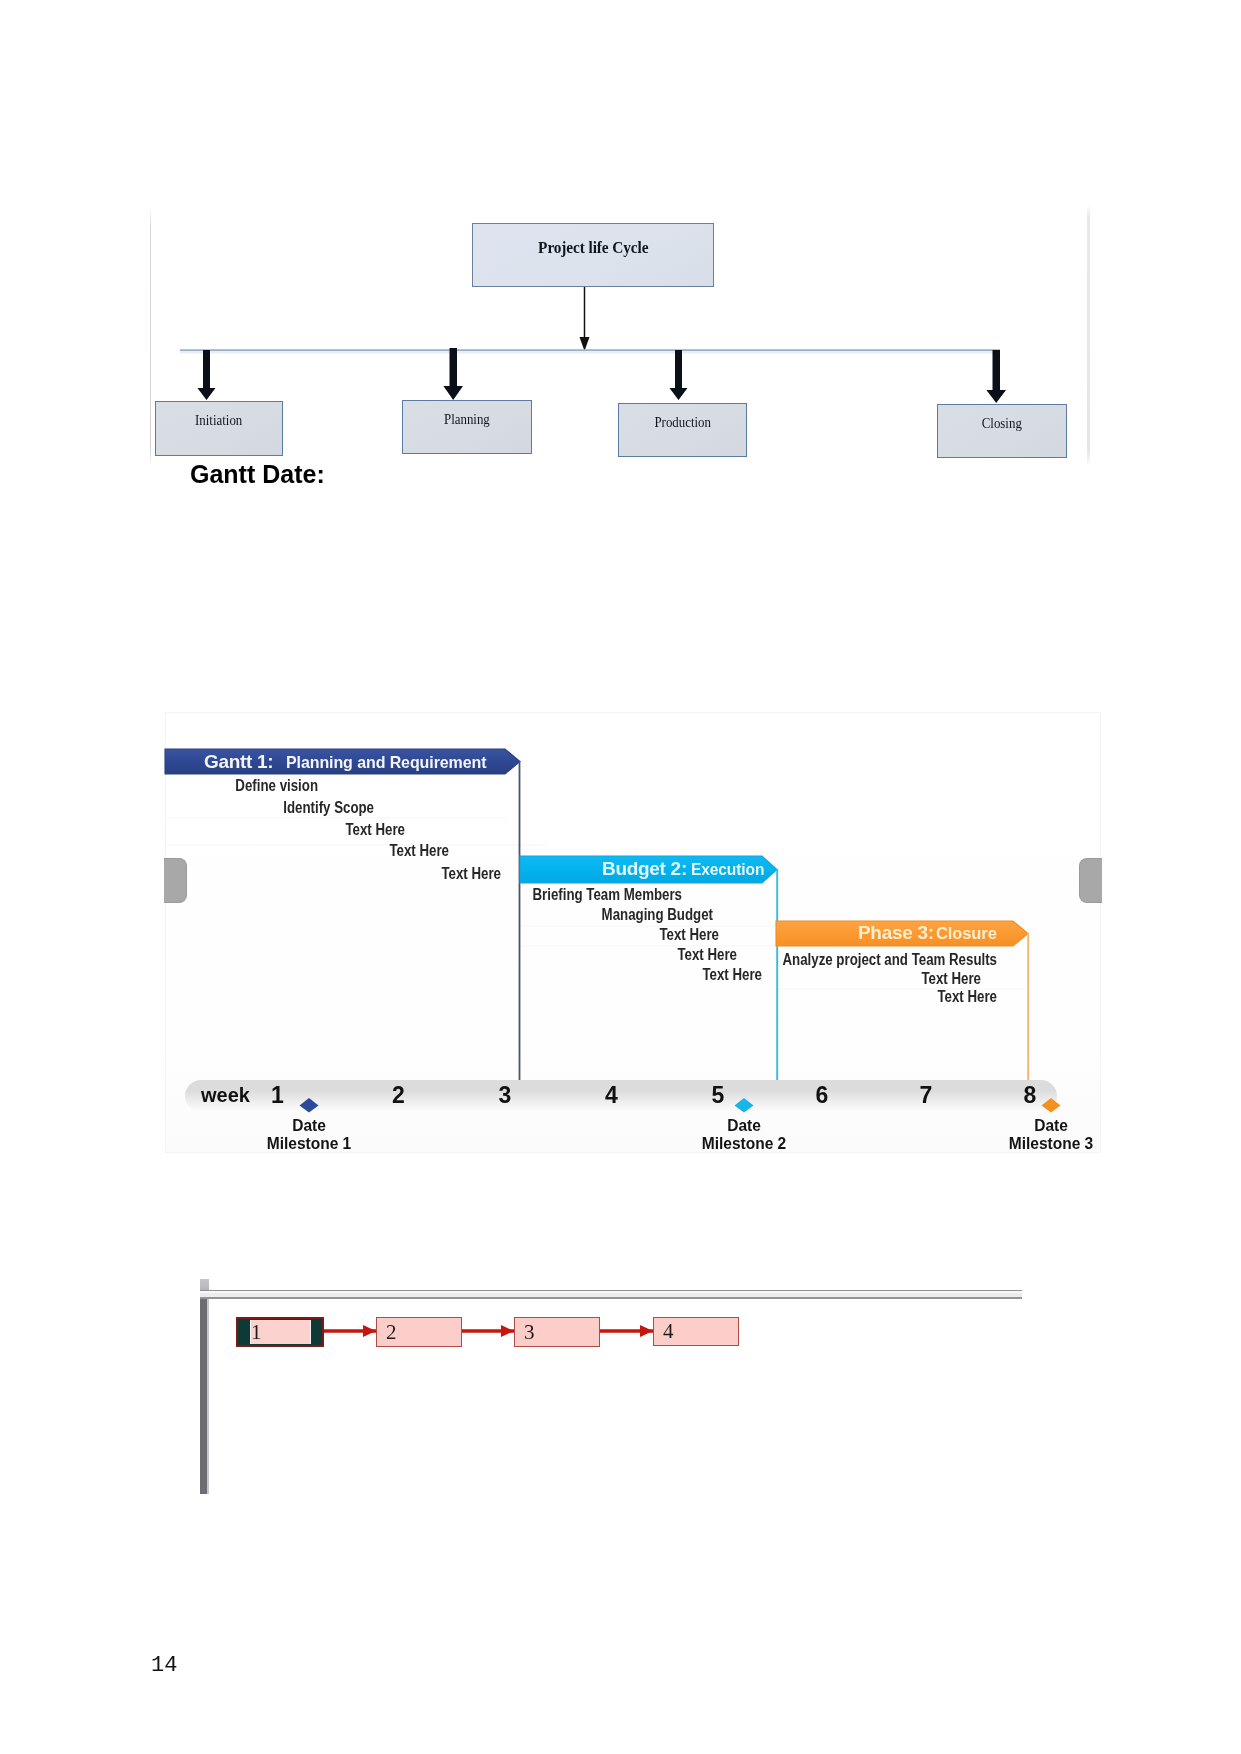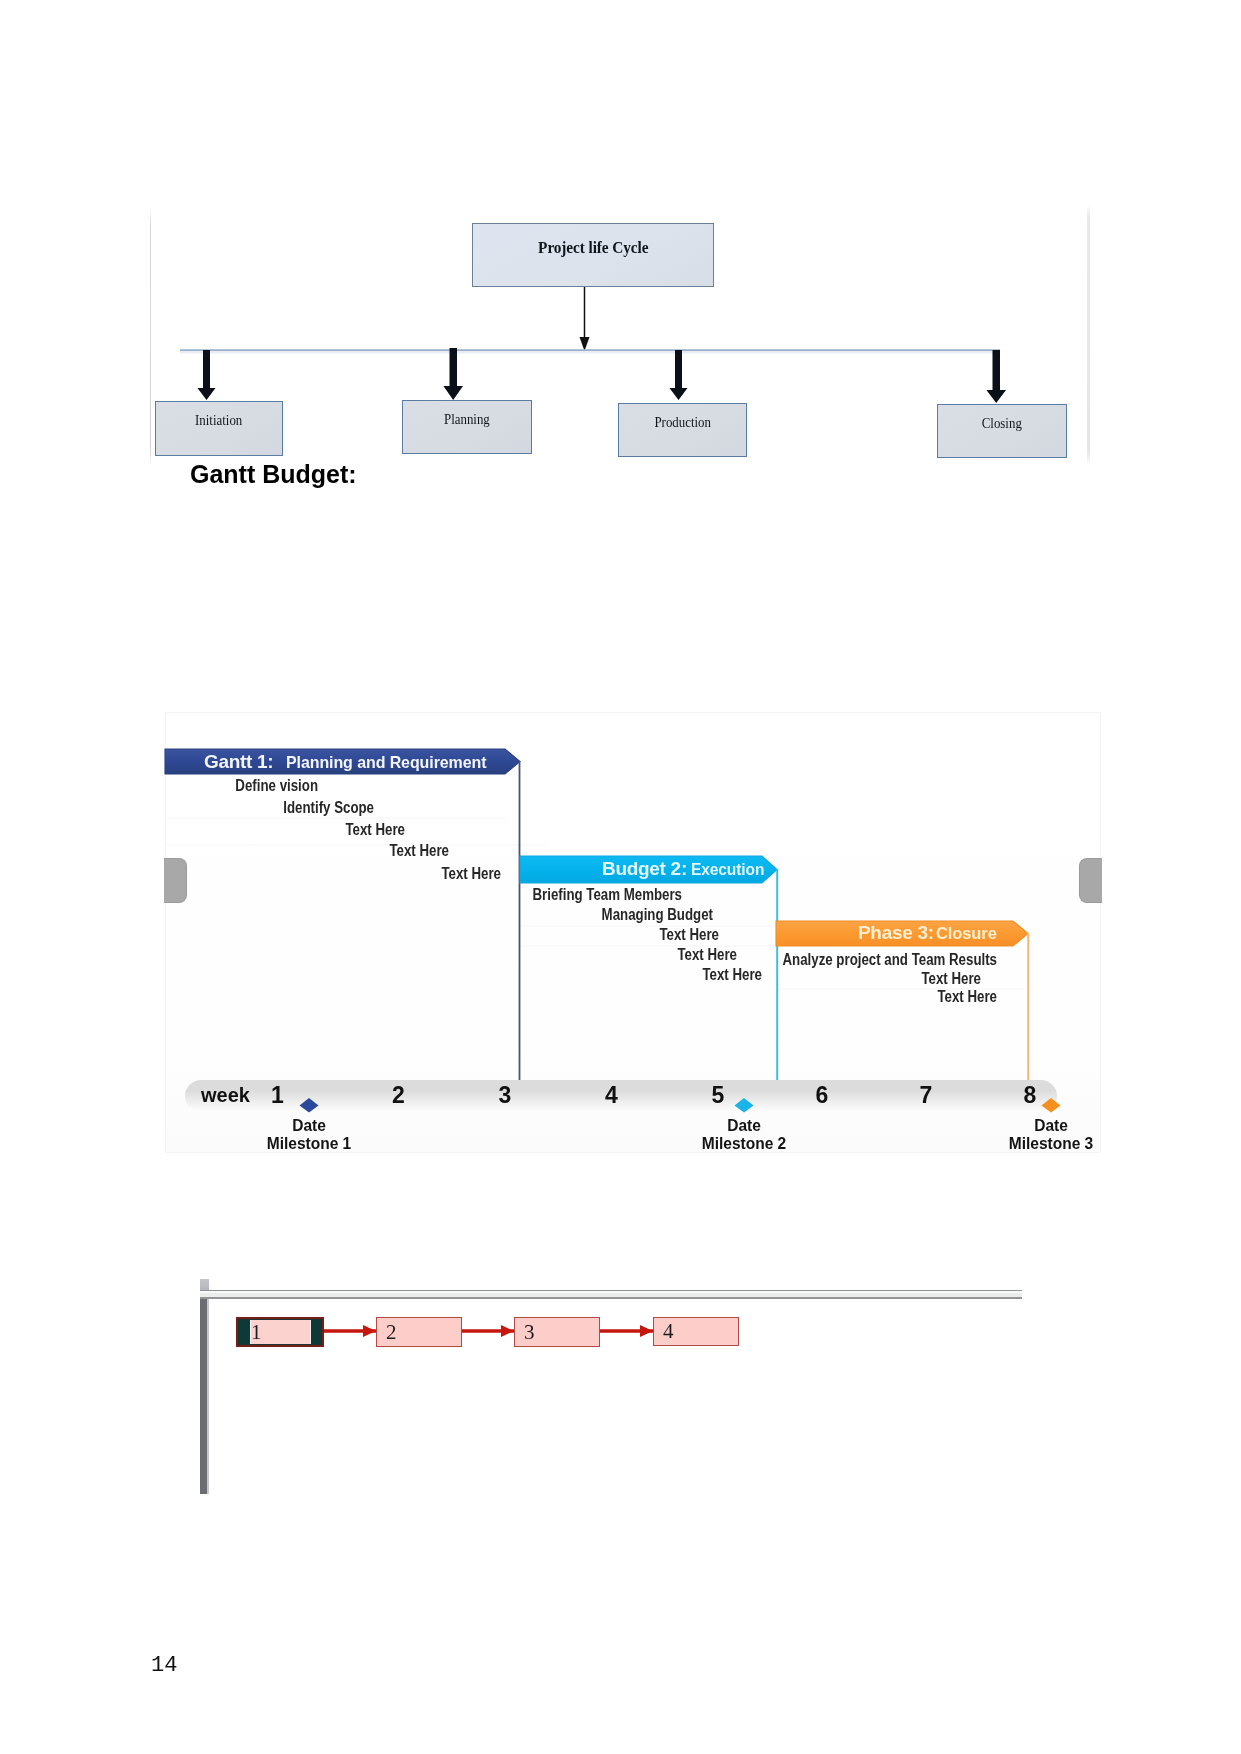--- a/index.html
+++ b/index.html
@@ -266,19 +266,19 @@
     </div>
     <div class="fnode" style="left:314px;top:38px;width:86px;height:30px;">
       <span>3</span>
     </div>
     <div class="fnode" style="left:453px;top:38px;width:86px;height:29px;">
       <span>4</span>
     </div>
   </div>
 
   <div id="gantt-heading">
-    <span>Gantt Budget:</span>
+    <span>Gantt Date:</span>
   </div>
   <div id="pageno">
     <span>14</span>
   </div>
 
 </div>
 
 </body></html>

